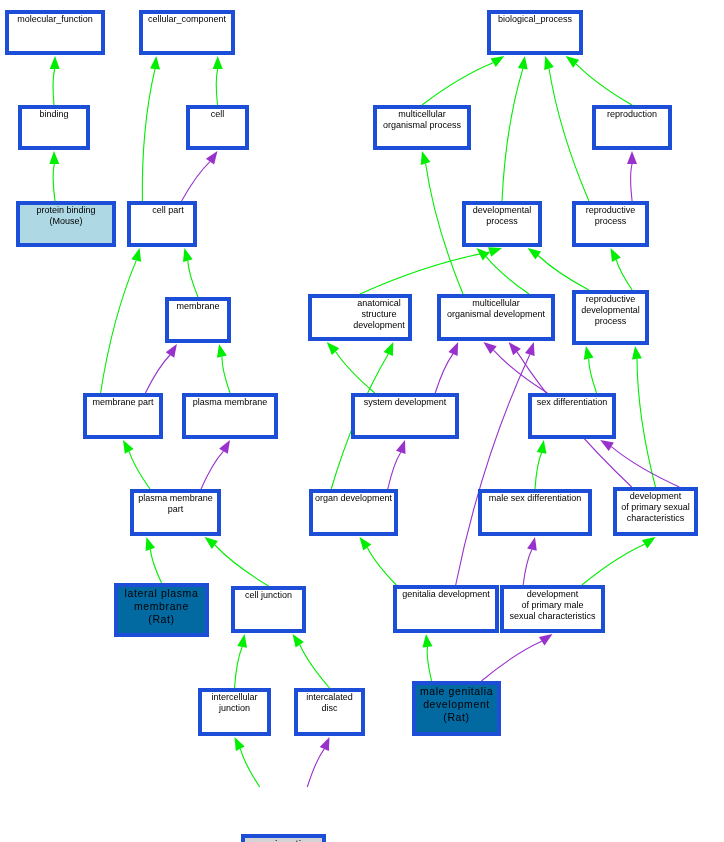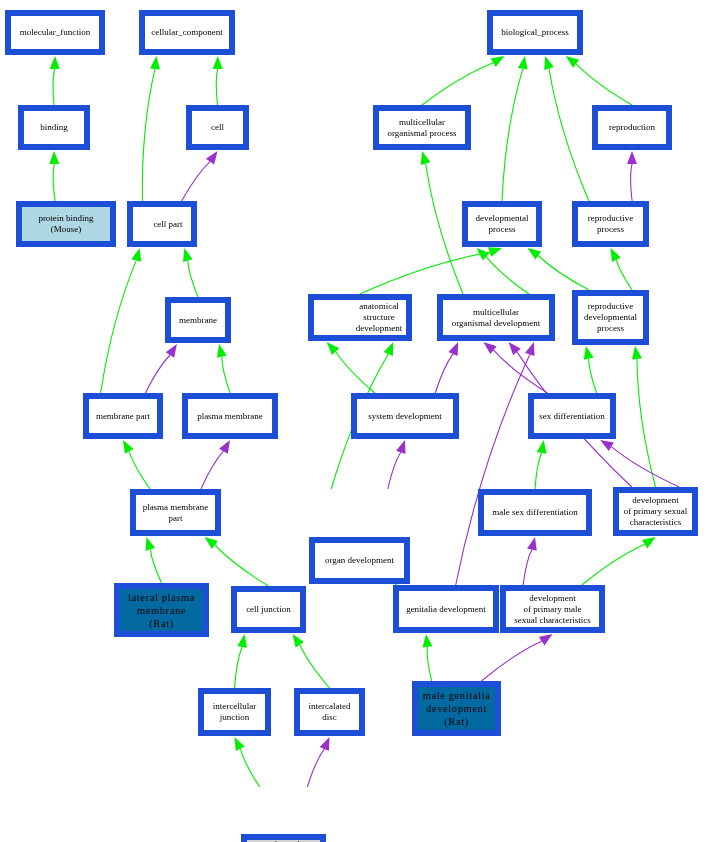--- a/index.html
+++ b/index.html
@@ -1,21 +1,21 @@
 <!DOCTYPE html>
 <html><head>
 <meta charset="utf-8">
 <style>
   html,body{margin:0;padding:0;background:#ffffff;}
   body{font-family:"DejaVu Sans",sans-serif;}
   #canvas{position:relative;width:724px;height:842px;background:#fff;overflow:hidden;}
   #edges{position:absolute;left:0;top:0;width:724px;height:842px;}
-  .node{position:absolute;box-sizing:border-box;border:6px solid #1d4ed8;background:#fff;
-        display:flex;align-items:center;justify-content:center;text-align:center;
-        font-family:Liberation Serif, serif;font-size:9px;line-height:11px;color:#000;
+  .node{position:absolute;box-sizing:border-box;border:4px solid #1d4ed8;background:#fff;
+        display:flex;align-items:flex-start;justify-content:center;text-align:center;
+        font-family:Liberation Sans, sans-serif;font-size:9px;line-height:11px;color:#000;
         white-space:pre-line;letter-spacing:0px;}
   .node.blue{background:#add8e4;}
   .node.gold{background:#0369a1;font-size:10.5px;line-height:13px;letter-spacing:.6px;}
   .node.gray{background:#d3d3d3;font-size:10.5px;line-height:13px;letter-spacing:.3px;}
   .node span{display:block;pointer-events:none;}
 </style>
 </head>
 <body>
 
 <div id="canvas">
@@ -130,21 +130,21 @@
 organismal development</span></div>
       <div class="node" style="left: 572px; top: 290px; width: 77px; height: 55px;"><span>reproductive
 developmental
 process</span></div>
       <div class="node" style="left: 83px; top: 393px; width: 80px; height: 46px;"><span>membrane part</span></div>
       <div class="node" style="left: 182px; top: 393px; width: 96px; height: 46px;"><span>plasma membrane</span></div>
       <div class="node" style="left: 351px; top: 393px; width: 108px; height: 46px;"><span>system development</span></div>
       <div class="node" style="left: 528px; top: 393px; width: 88px; height: 46px;"><span>sex differentiation</span></div>
       <div class="node" style="left: 130px; top: 489px; width: 91px; height: 47px;"><span>plasma membrane
 part</span></div>
-      <div class="node" style="left: 309px; top: 489px; width: 101px; height: 47px; margin-top: 48px;"><span>organ development</span></div>
+      <div class="node" style="left: 309px; top: 489px; width: 89px; height: 47px;"><span>organ development</span></div>
       <div class="node" style="left: 478px; top: 489px; width: 114px; height: 47px;"><span>male sex differentiation</span></div>
       <div class="node" style="left: 613px; top: 487px; width: 85px; height: 49px;"><span>development
 of primary sexual
 characteristics</span></div>
       <div class="node gold" style="left: 114px; top: 583px; width: 95px; height: 54px;"><span>lateral plasma
 membrane
 (Rat)</span></div>
       <div class="node" style="left: 231px; top: 586px; width: 75px; height: 47px;"><span>cell junction</span></div>
       <div class="node" style="left: 373px; top: 585px; width: 106px; height: 48px; margin-left: 20px;"><span>genitalia development</span></div>
       <div class="node" style="left: 500px; top: 585px; width: 105px; height: 48px;"><span>development

